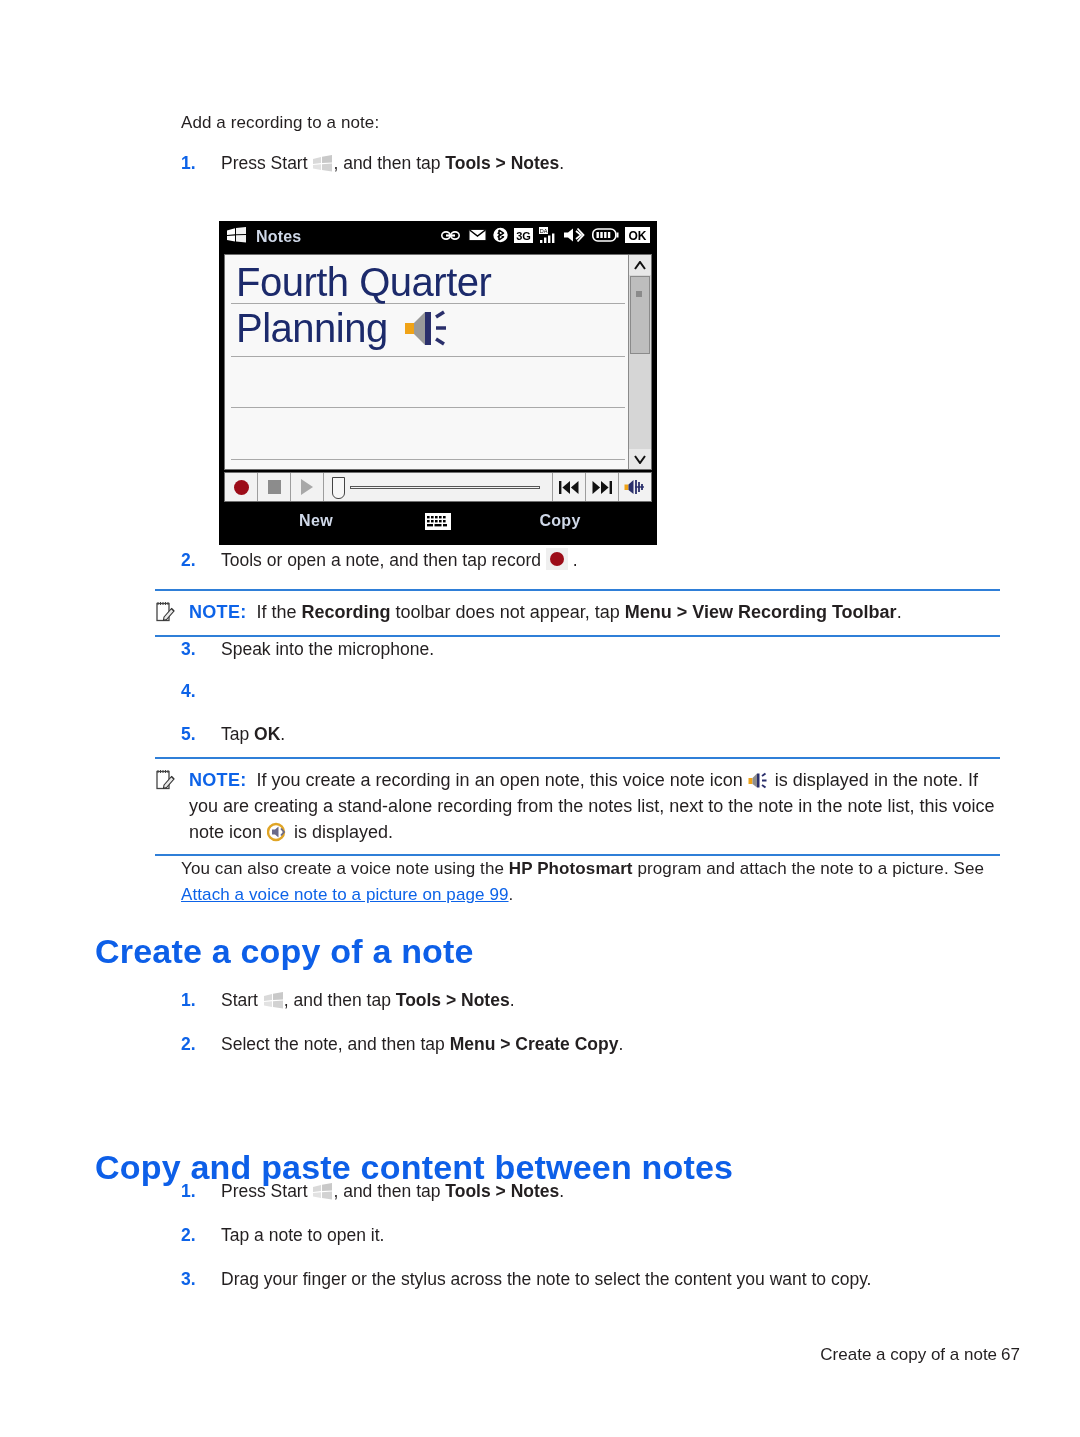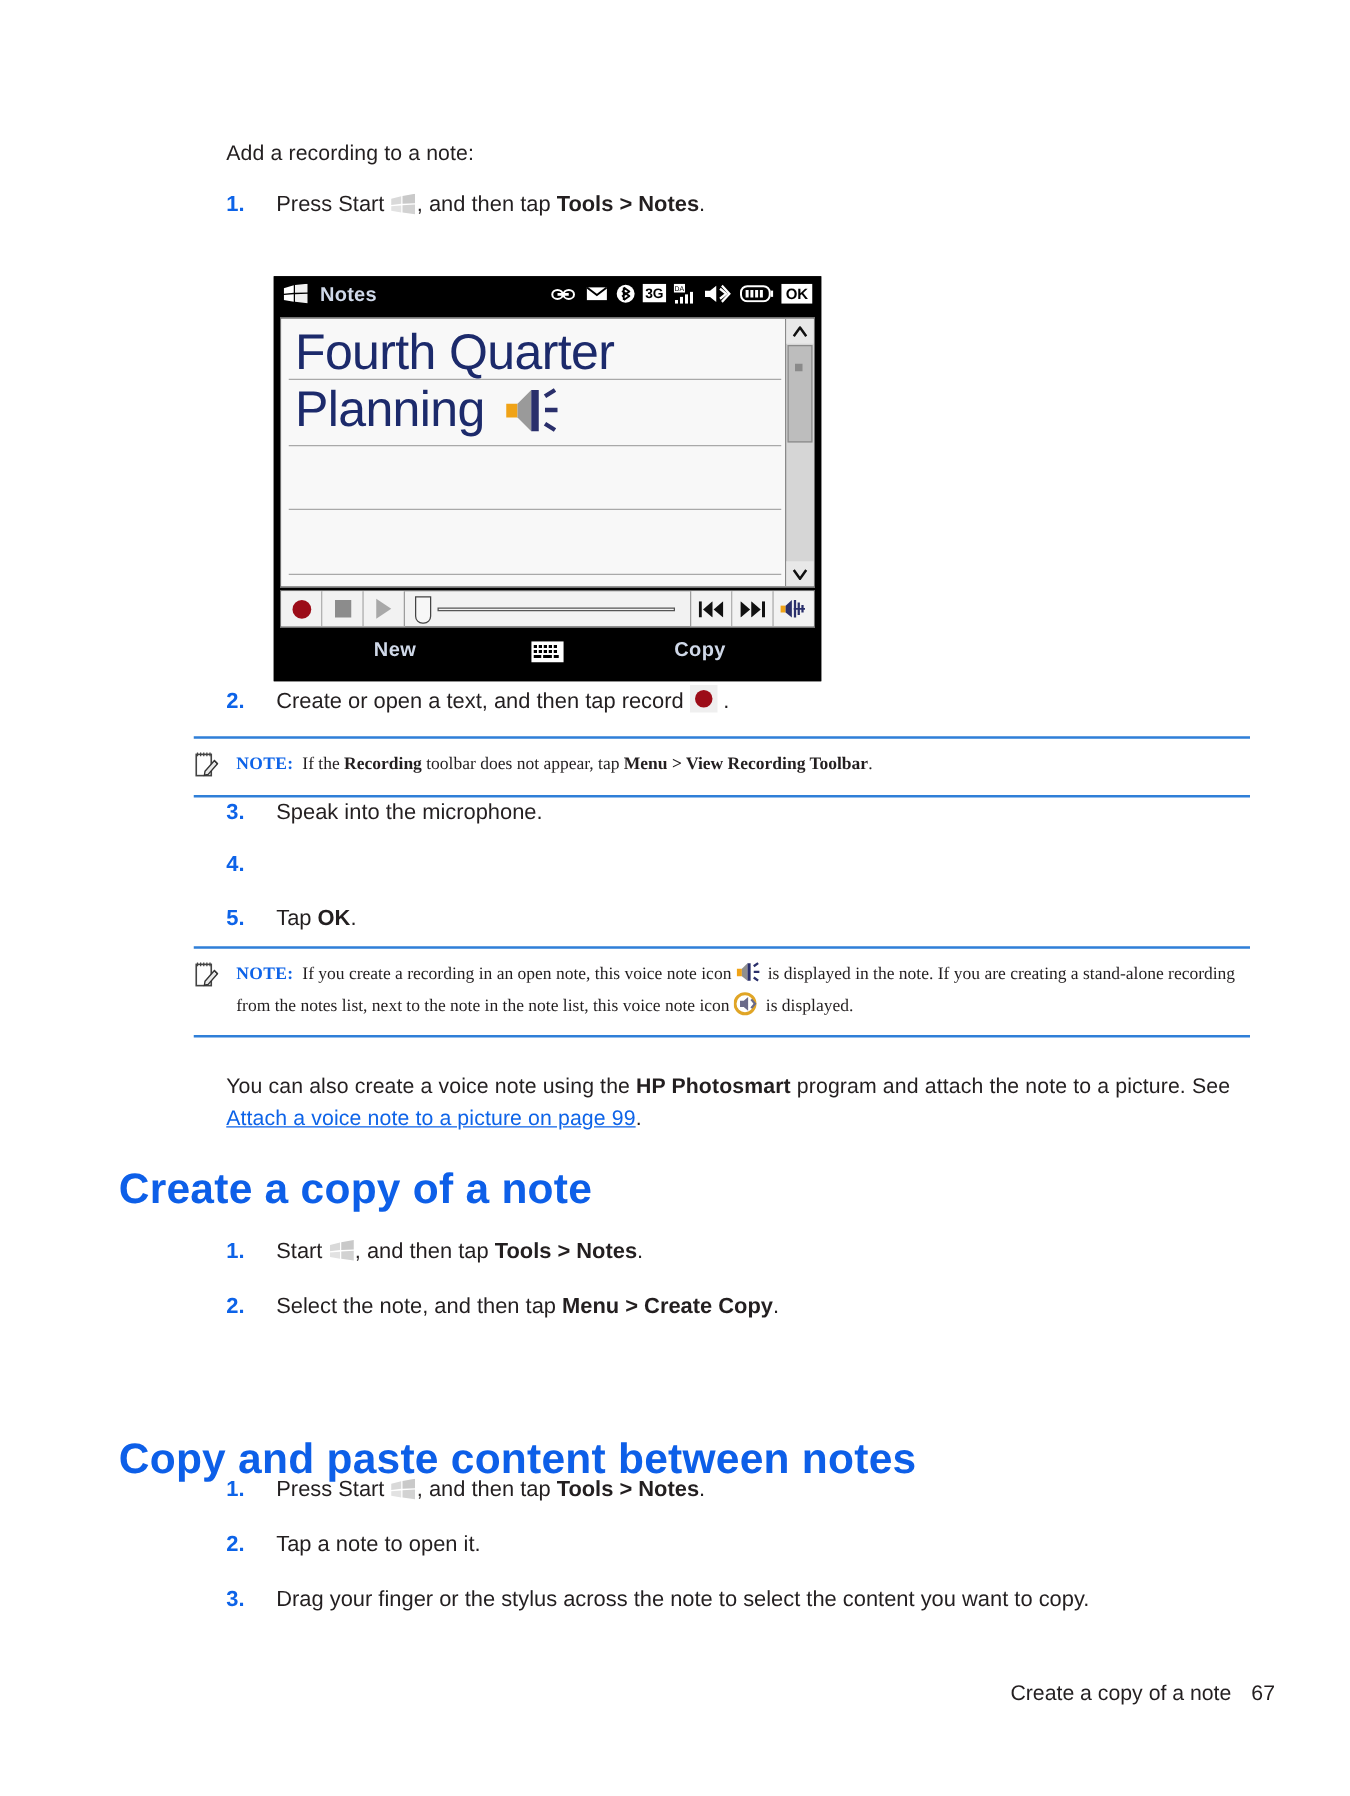--- a/index.html
+++ b/index.html
@@ -67,24 +67,23 @@
   .note-row {
     display: flex;
     align-items: flex-start;
   }
   .note-ico {
     flex: 0 0 34px;
     width: 34px;
     padding-top: 2px;
   }
   .note-body {
-    font-size: 14px;
+    font-size: 18px;
     line-height: 26px;
     color: #231f20;
-    font-family: Liberation Serif, serif;
   }
   .note-label {
     color: #0d63e8;
     font-weight: bold;
     letter-spacing: 0.3px;
   }
 
   
   .h1 {
     position: absolute;
@@ -97,21 +96,21 @@
 
   
   .footer {
     position: absolute;
     right: 60px;
     top: 1345px;
     font-size: 17px;
     color: #231f20;
     white-space: nowrap;
   }
-  .footer .pg { margin-left: 16px; }
+  .footer .pg { margin-left: 4px; }
 
   
   .link {
     color: #0d63e8;
     text-decoration: underline;
   }
 
   
   .ico {
     display: inline-block;
@@ -537,21 +536,21 @@
               <rect x="18" y="11" width="4" height="2.4"></rect>
             </g>
           </svg>
       </div>
       <div class="sk">Copy</div>
     </div>
   </div>
 
   <div class="step" style="left:181px; top:547px; width:720px;">
     <span class="num">2.</span>
-    <span class="txt"><span>Create or open a text, and then tap record </span><span class="ico ico-rec"><i></i></span><span> .</span></span>
+    <span class="txt"><span>Tools or open a note, and then tap record </span><span class="ico ico-rec"><i></i></span><span> .</span></span>
   </div>
 
   <div class="note-box" style="left:155px; top:589px; width:845px;">
     <div class="note-row">
       <span class="note-ico">
         <svg width="20" height="21" viewBox="0 0 20 21">
             <rect x="2" y="2.5" width="12" height="17" fill="#fff" stroke="#444" stroke-width="1.3"></rect>
             <path d="M3 1 L3 4 M5.5 1 L5.5 4 M8 1 L8 4 M10.5 1 L10.5 4 M13 1 L13 4" stroke="#444" stroke-width="1"></path>
             <path d="M9 16 L16.5 7.5 L19 10 L11.5 18.5 L8.5 19.2 Z" fill="#e8e8e8" stroke="#333" stroke-width="1.1"></path>
             <path d="M16.5 7.5 L19 10" stroke="#333" stroke-width="1.1"></path>

